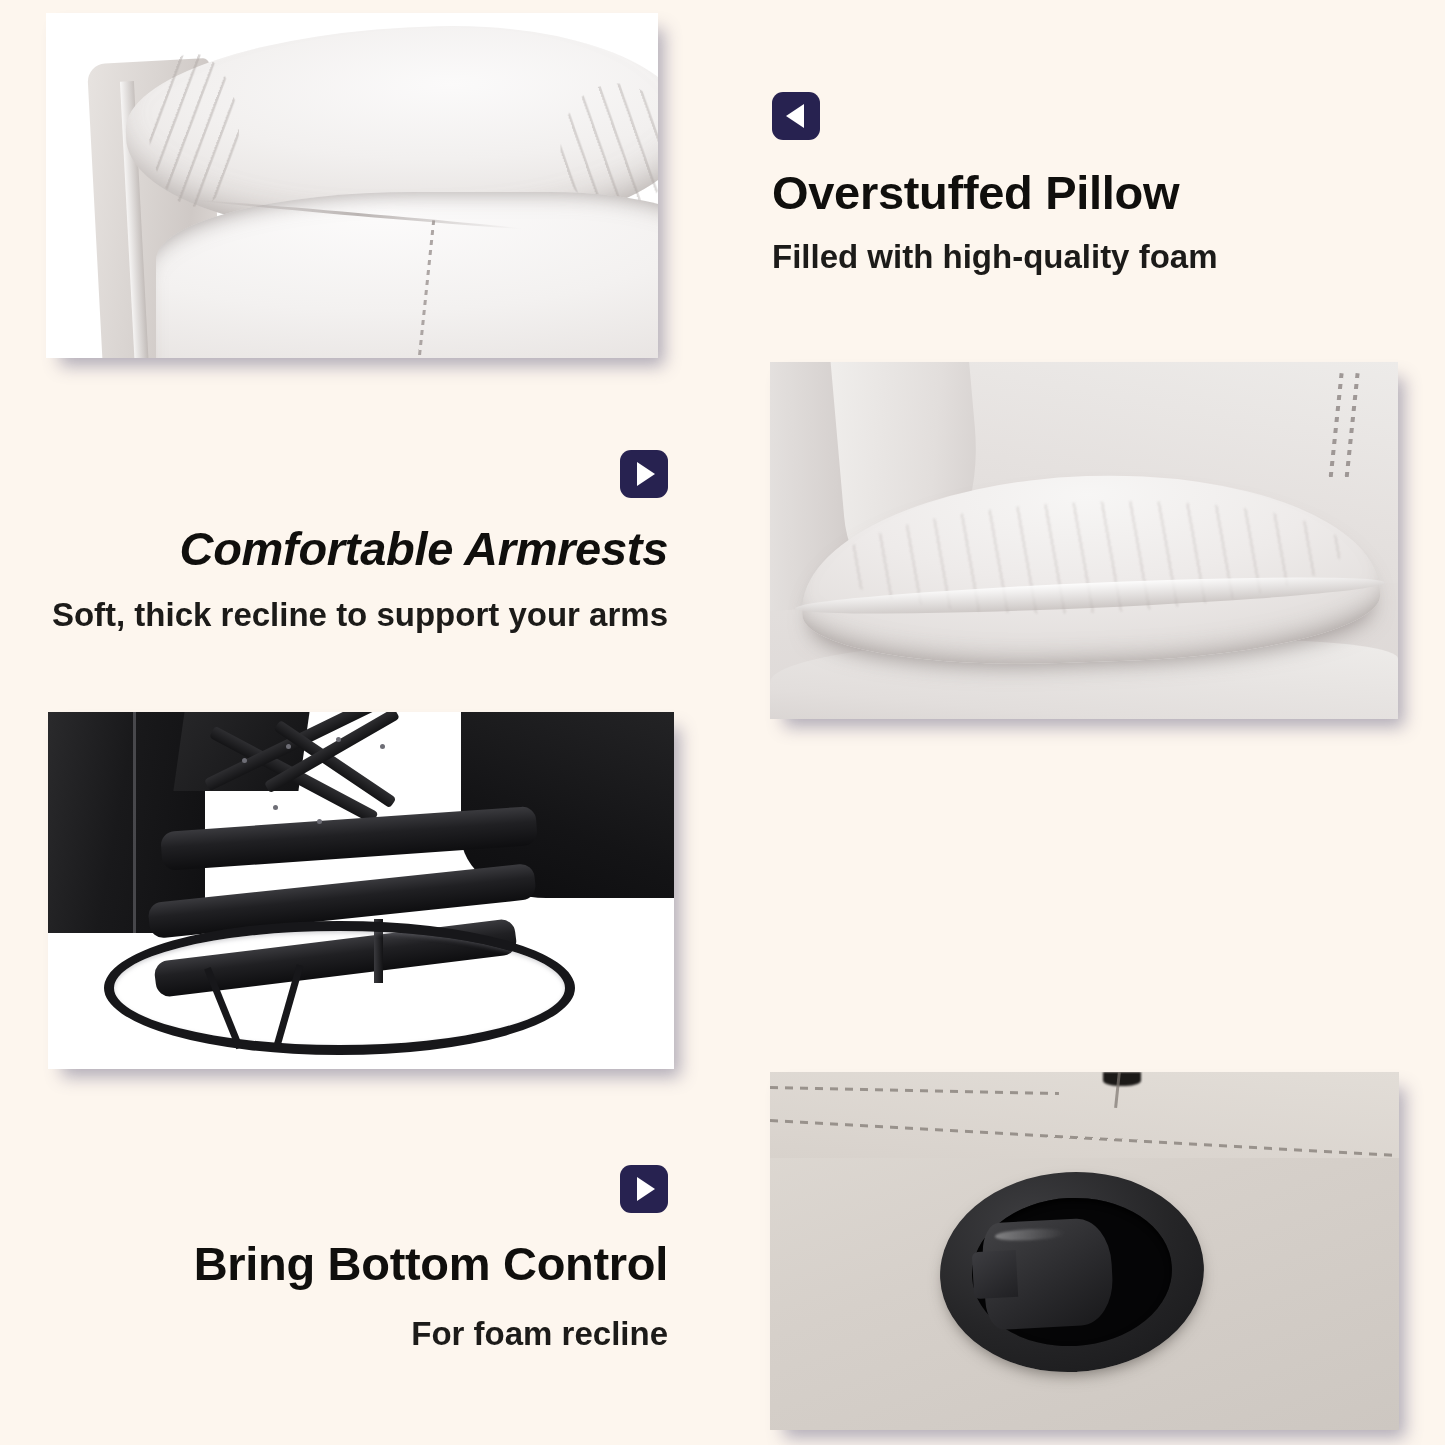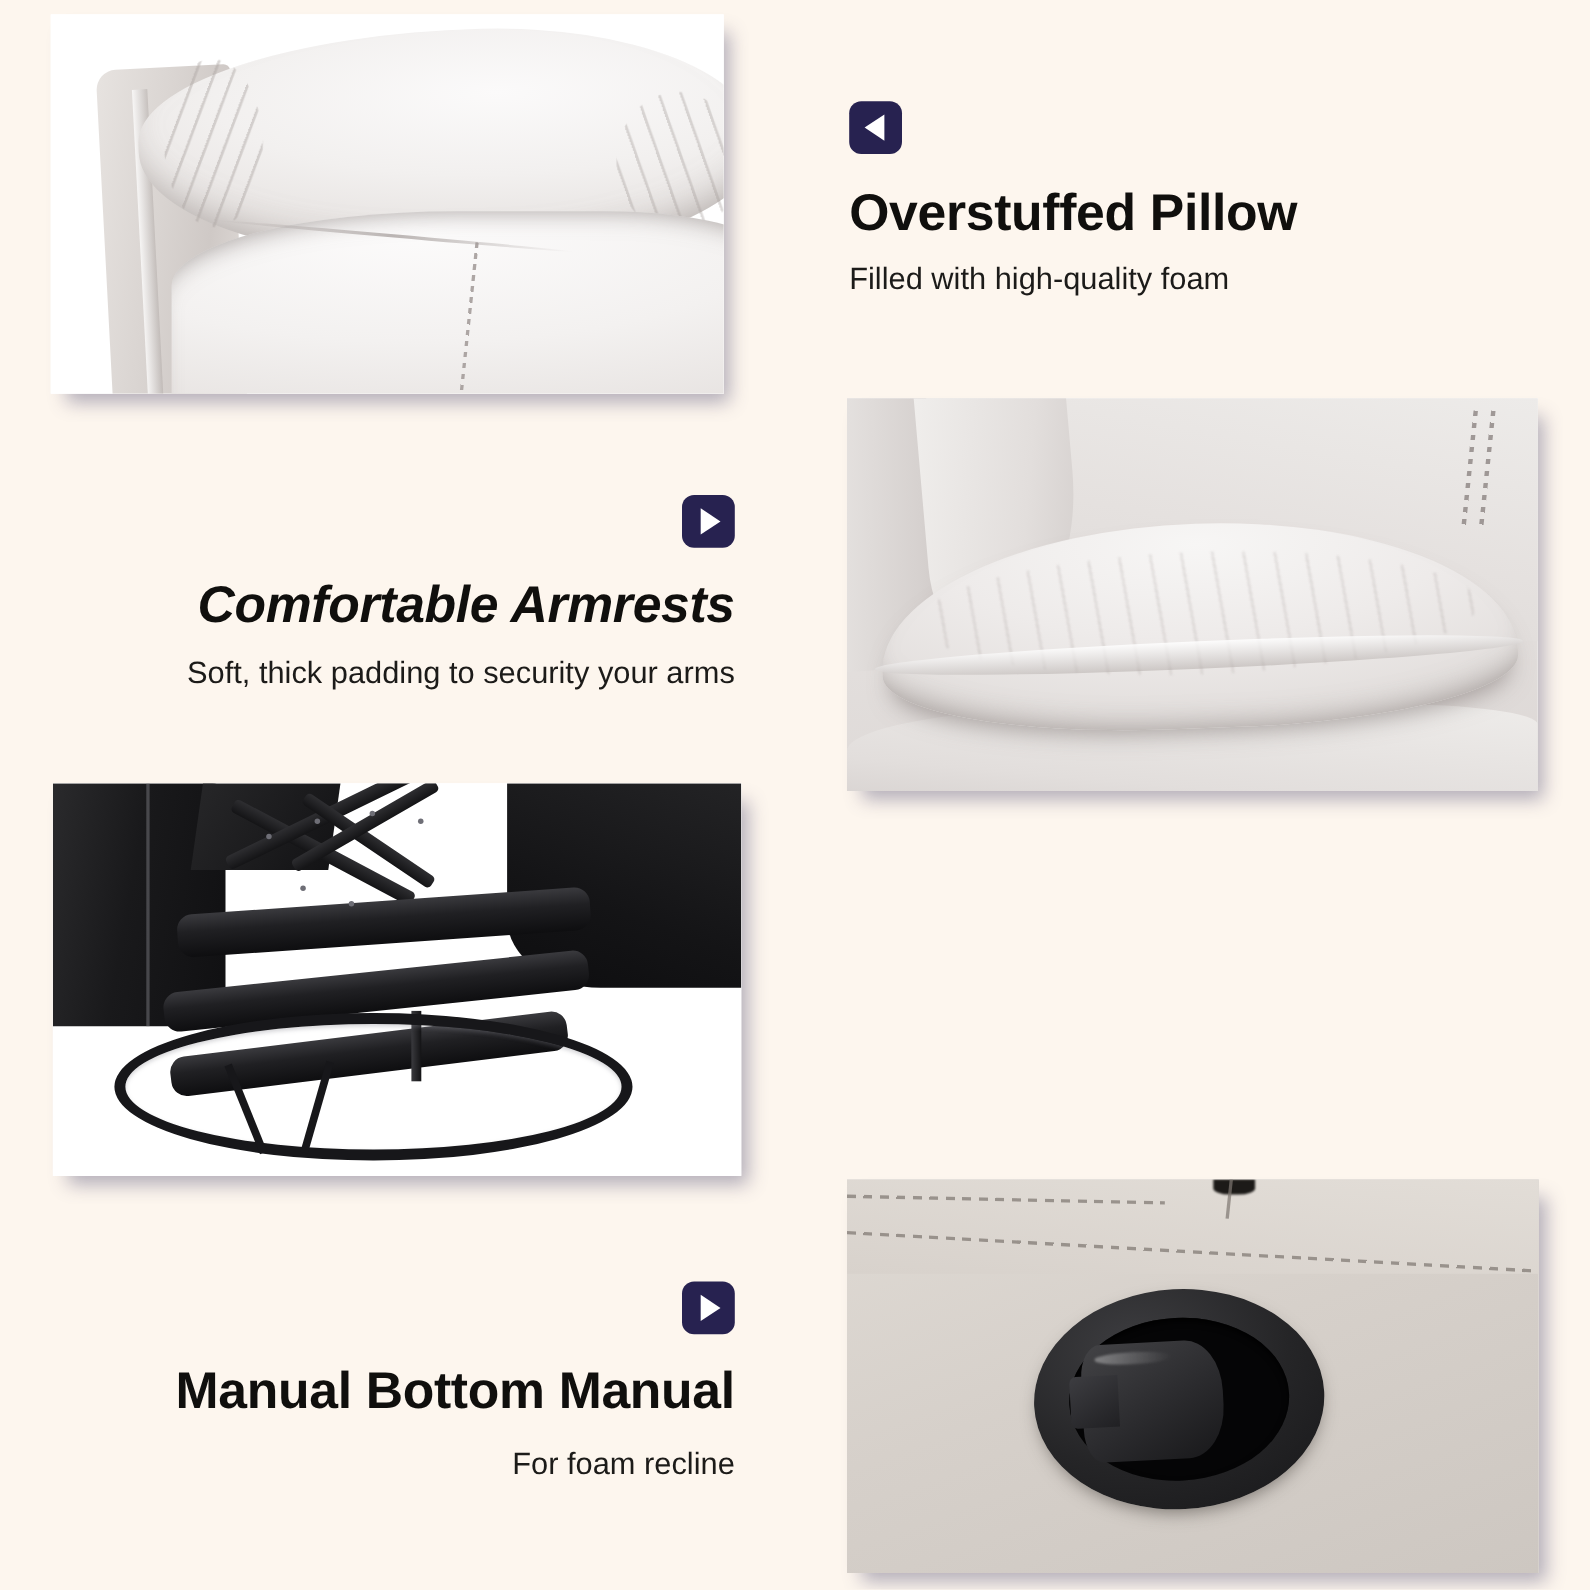--- a/index.html
+++ b/index.html
@@ -233,21 +233,21 @@
   .badge .tri{display:block;width:0;height:0;}
   .tri.left{border-top:12px solid transparent;border-bottom:12px solid transparent;
             border-right:18px solid #ffffff;margin-right:3px;}
   .tri.right{border-top:12px solid transparent;border-bottom:12px solid transparent;
              border-left:18px solid #ffffff;margin-left:3px;}
   .title{
     font-size:47px;font-weight:bold;color:#100f0d;
     letter-spacing:-.3px;line-height:1.06;white-space:nowrap;
   }
   .subtitle{
-    font-size:28px;font-weight:normal;color:#1c1b19;
+    font-size:33px;font-weight:bold;color:#1c1b19;
     line-height:1.15;white-space:nowrap;
   }
   .align-left{text-align:left;}
   .align-right{text-align:right;}
   .row-right{display:flex;justify-content:flex-end;}
 </style>
 </head>
 <body>
 
 <div class="canvas">
@@ -273,21 +273,21 @@
     <div class="subtitle" style="margin-top:20px;">Filled with high-quality foam</div>
   </div>
 
   <div class="block align-right" style="left:46px;top:450px;width:622px;">
     <div class="row-right">
       <div class="badge" style="background:#272250;">
         <span class="tri right"></span>
       </div>
     </div>
     <div class="title" style="margin-top:26px;font-style:italic;">Comfortable Armrests</div>
-    <div class="subtitle" style="margin-top:22px;">Soft, thick padding to security your arms</div>
+    <div class="subtitle" style="margin-top:22px;">Soft, thick recline to support your arms</div>
   </div>
 
   <div class="panel p2" style="left:770px;top:362px;width:628px;height:357px;">
     <div class="photo">
       <div class="pl-back"></div>
       <div class="pl-wing"></div>
       <div class="pl-wing2"></div>
       <div class="pl-stitch"></div>
       <div class="pl-stitch b"></div>
       <div class="pl-seat"></div>
@@ -326,21 +326,21 @@
     </div>
   </div>
 
 
   <div class="block align-right" style="left:46px;top:1165px;width:622px;">
     <div class="row-right">
       <div class="badge" style="background:#272250;">
         <span class="tri right"></span>
       </div>
     </div>
-    <div class="title" style="margin-top:26px;">Manual Bottom Manual</div>
+    <div class="title" style="margin-top:26px;">Bring Bottom Control</div>
     <div class="subtitle" style="margin-top:26px;">For foam recline</div>
   </div>
 
   <div class="panel p4" style="left:770px;top:1072px;width:629px;height:358px;">
     <div class="photo">
       <div class="rh-top"></div>
       <div class="rh-seam"></div>
       <div class="rh-seam s2"></div>
       <div class="rh-notch"></div>
       <div class="rh-vseam"></div>

